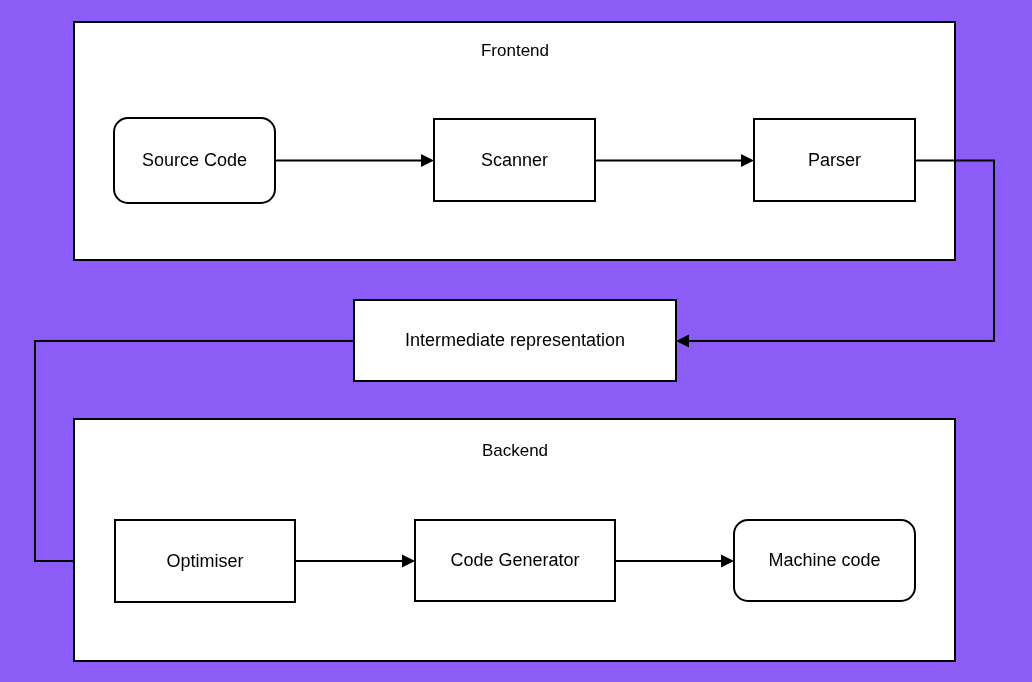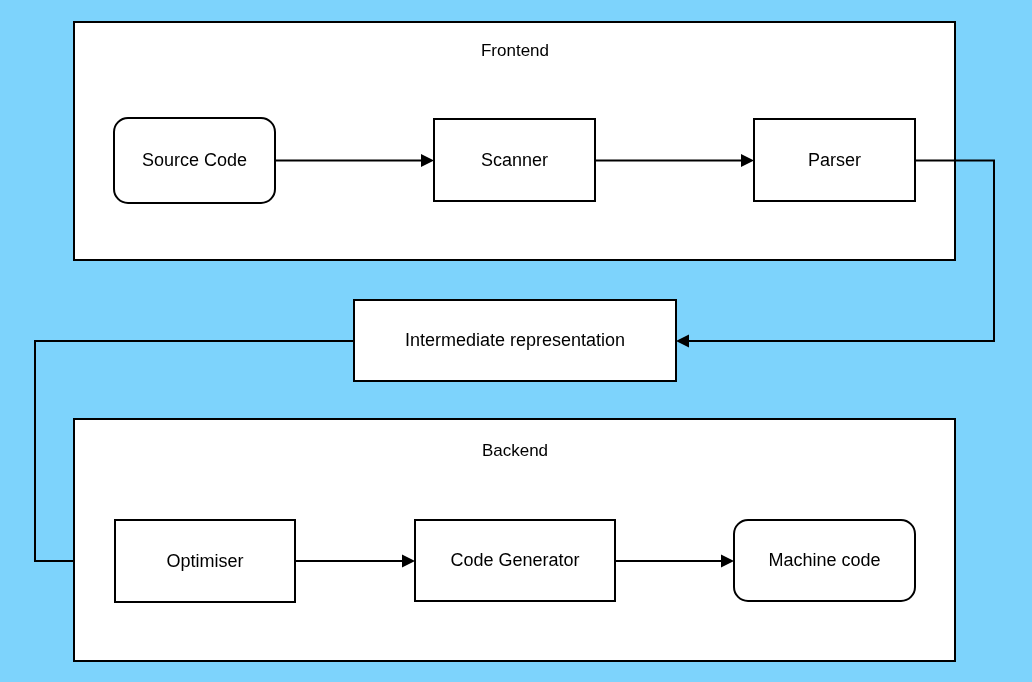--- a/index.html
+++ b/index.html
@@ -10,21 +10,21 @@
   body {
     width: 1032px;
     height: 682px;
     font-family: "Liberation Sans", sans-serif;
     overflow: hidden;
   }
   #diagram-root {
     position: relative;
     width: 1032px;
     height: 682px;
-    background: #7dd3fc;
+    background: #8b5cf6;
     text-align: center;
   }
   svg#compiler-diagram {
     display: block;
     width: 1032px;
     height: 682px;
   }
   .group-box {
     fill: #ffffff;
     stroke: #000000;

